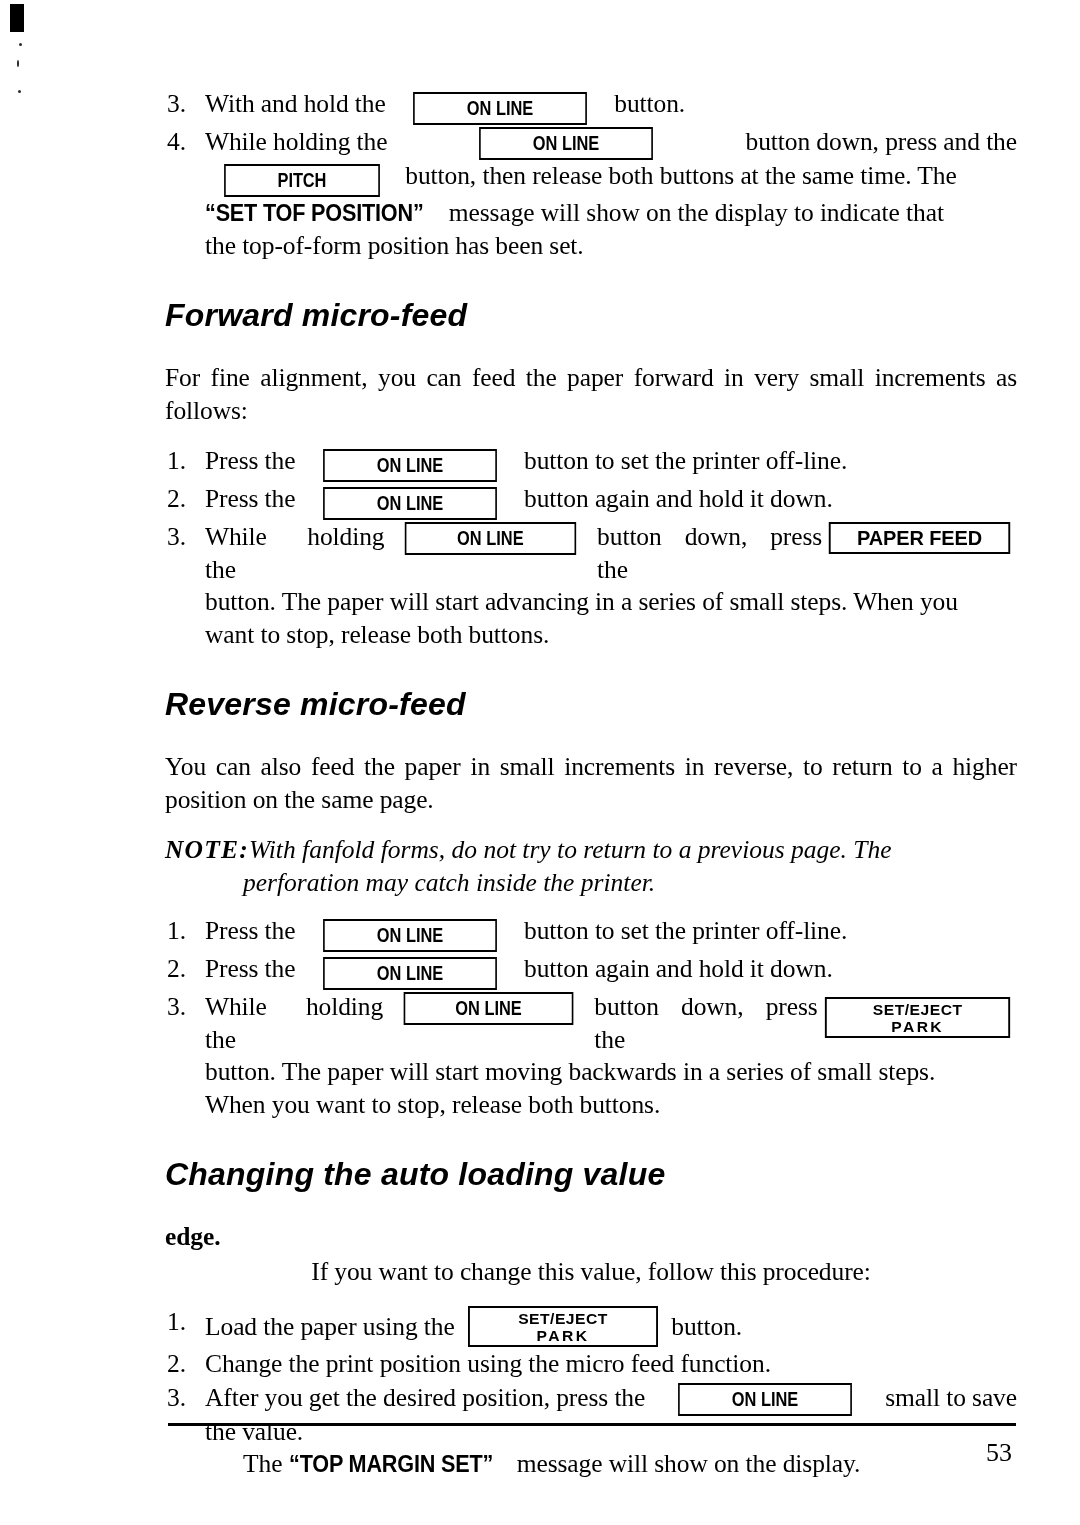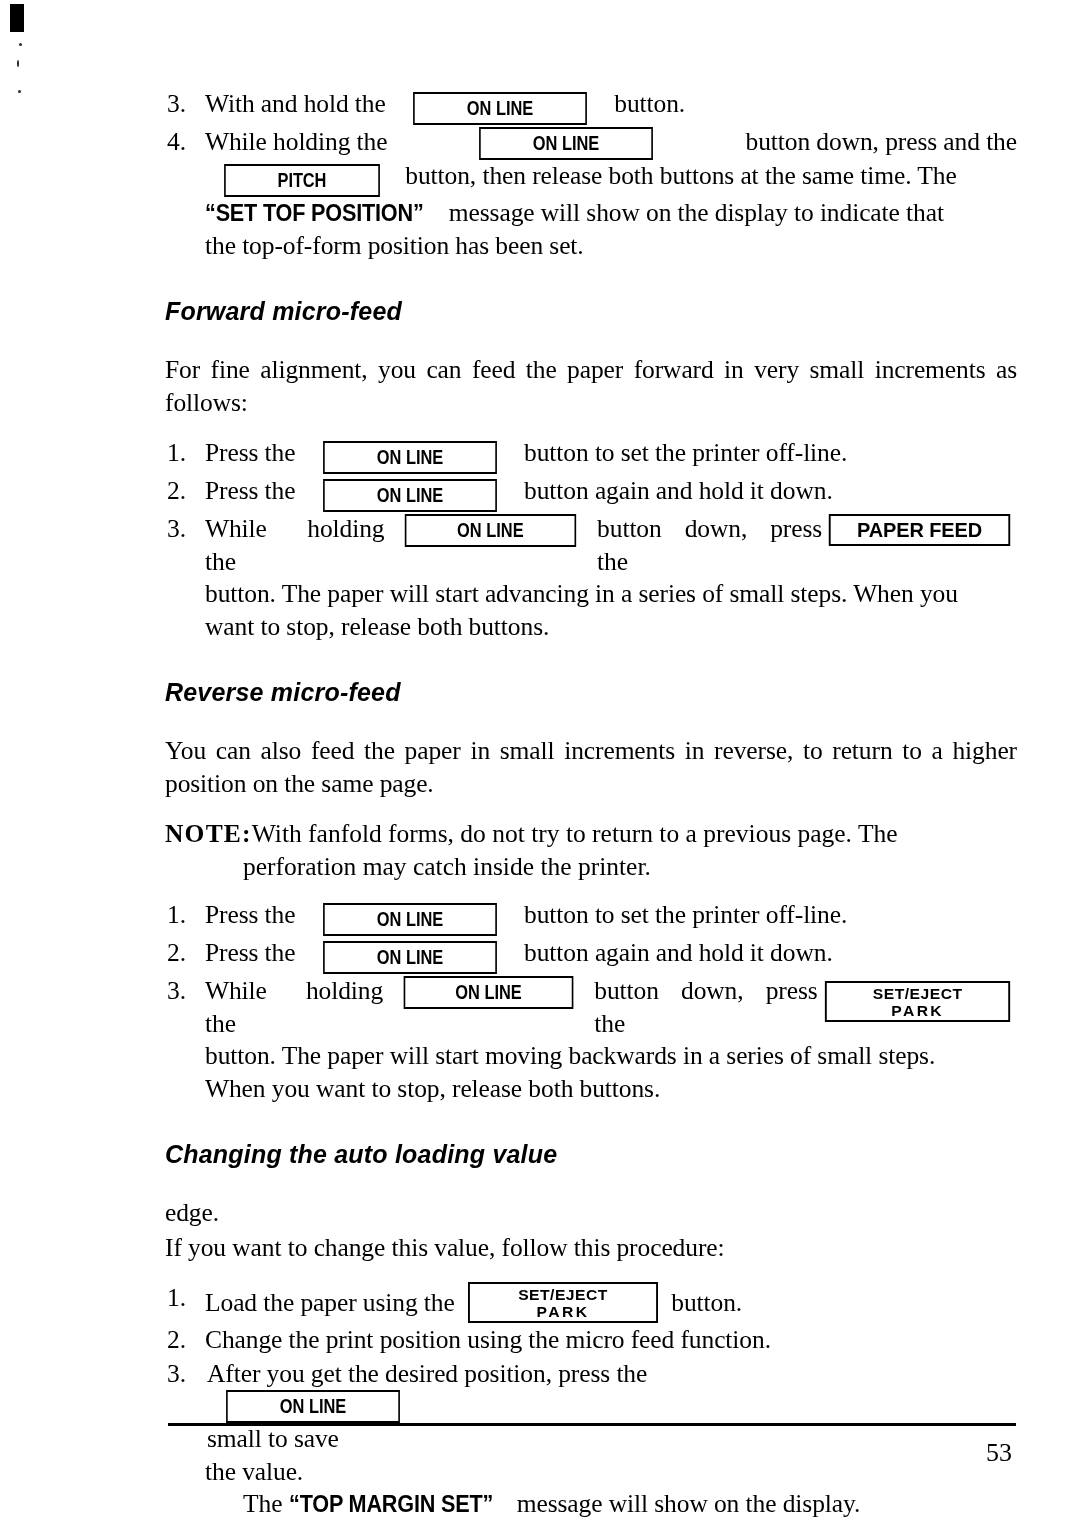--- a/index.html
+++ b/index.html
@@ -53,21 +53,21 @@
     margin: 0;
     text-align: justify;
     letter-spacing: -0.1px;
   }
   p.body { margin-bottom: 2px; }
 
   h2.heading {
     font-family: "Liberation Sans", "DejaVu Sans", sans-serif;
     font-weight: bold;
     font-style: italic;
-    font-size: 25px;
+    font-size: 32px;
     letter-spacing: 0.2px;
     margin: 0;
     padding: 0;
   }
   .sec-gap-top { height: 34px; }
   .sec-gap-bot { height: 28px; }
   .para-gap { height: 16px; }
 
   
   ol.steps {
@@ -87,20 +87,21 @@
     font-size: 25.5px;
     line-height: 32.5px;
   }
   li.justify .li-text { text-align: justify; }
   .li-text.left { text-align: left; }
 
   
   .note {
     position: relative;
     padding-left: 0;
+    font-style: italic;
   }
   .note .note-label {
     font-weight: bold;
     letter-spacing: 1.2px;
   }
   .note .note-body {
     font-size: 25.5px;
     line-height: 32.5px;
     text-align: justify;
   }
@@ -326,42 +327,42 @@
           <div class="li-text">button. The paper will start moving backwards in a series of small steps.</div>
           <div class="li-text lastline">When you want to stop, release both buttons.</div>
         </div>
       </li>
     </ol>
 
     <div class="sec-gap-top"></div>
     <h2 class="heading">Changing the auto loading value</h2>
     <div class="sec-gap-bot"></div>
 
-    <p class="body" style="text-align:left;">edge.</p>
-    <p class="body" style="text-align:left;">If you want to change this value, follow this procedure:</p>
+    <p class="body" style="text-align:left;font-weight:bold;">edge.</p>
+    <p class="body" style="text-align:center;">If you want to change this value, follow this procedure:</p>
 
     <div class="para-gap"></div>
 
     <ol class="steps">
       <li>
         <span class="num">1.</span>
         <div class="li-text left">
           <span>Load the paper using the</span>
           <span class="btn b-seteject"><span class="l1">SET/EJECT</span><span class="l2">PARK</span></span>
           <span>button.</span>
         </div>
       </li>
       <li>
         <span class="num">2.</span>
         <div class="li-text left">Change the print position using the micro feed function.</div>
       </li>
       <li>
         <span class="num">3.</span>
         <div class="li-text">
-          <div style="display:flex;justify-content:space-between;align-items:baseline;flex-direction:column;">
+          <div style="display:flex;justify-content:space-between;align-items:baseline;">
             <span>After you get the desired position, press the</span>
             <span class="btn b-online">ON LINE</span>
             <span>small to save</span>
           </div>
           <div class="li-text lastline">the value.</div>
           <div class="li-text lastline" style="padding-left:38px;">
             <span>The</span>
             <span class="lcd">“TOP MARGIN SET”</span>
             <span>message will show on the display.</span>
           </div>

